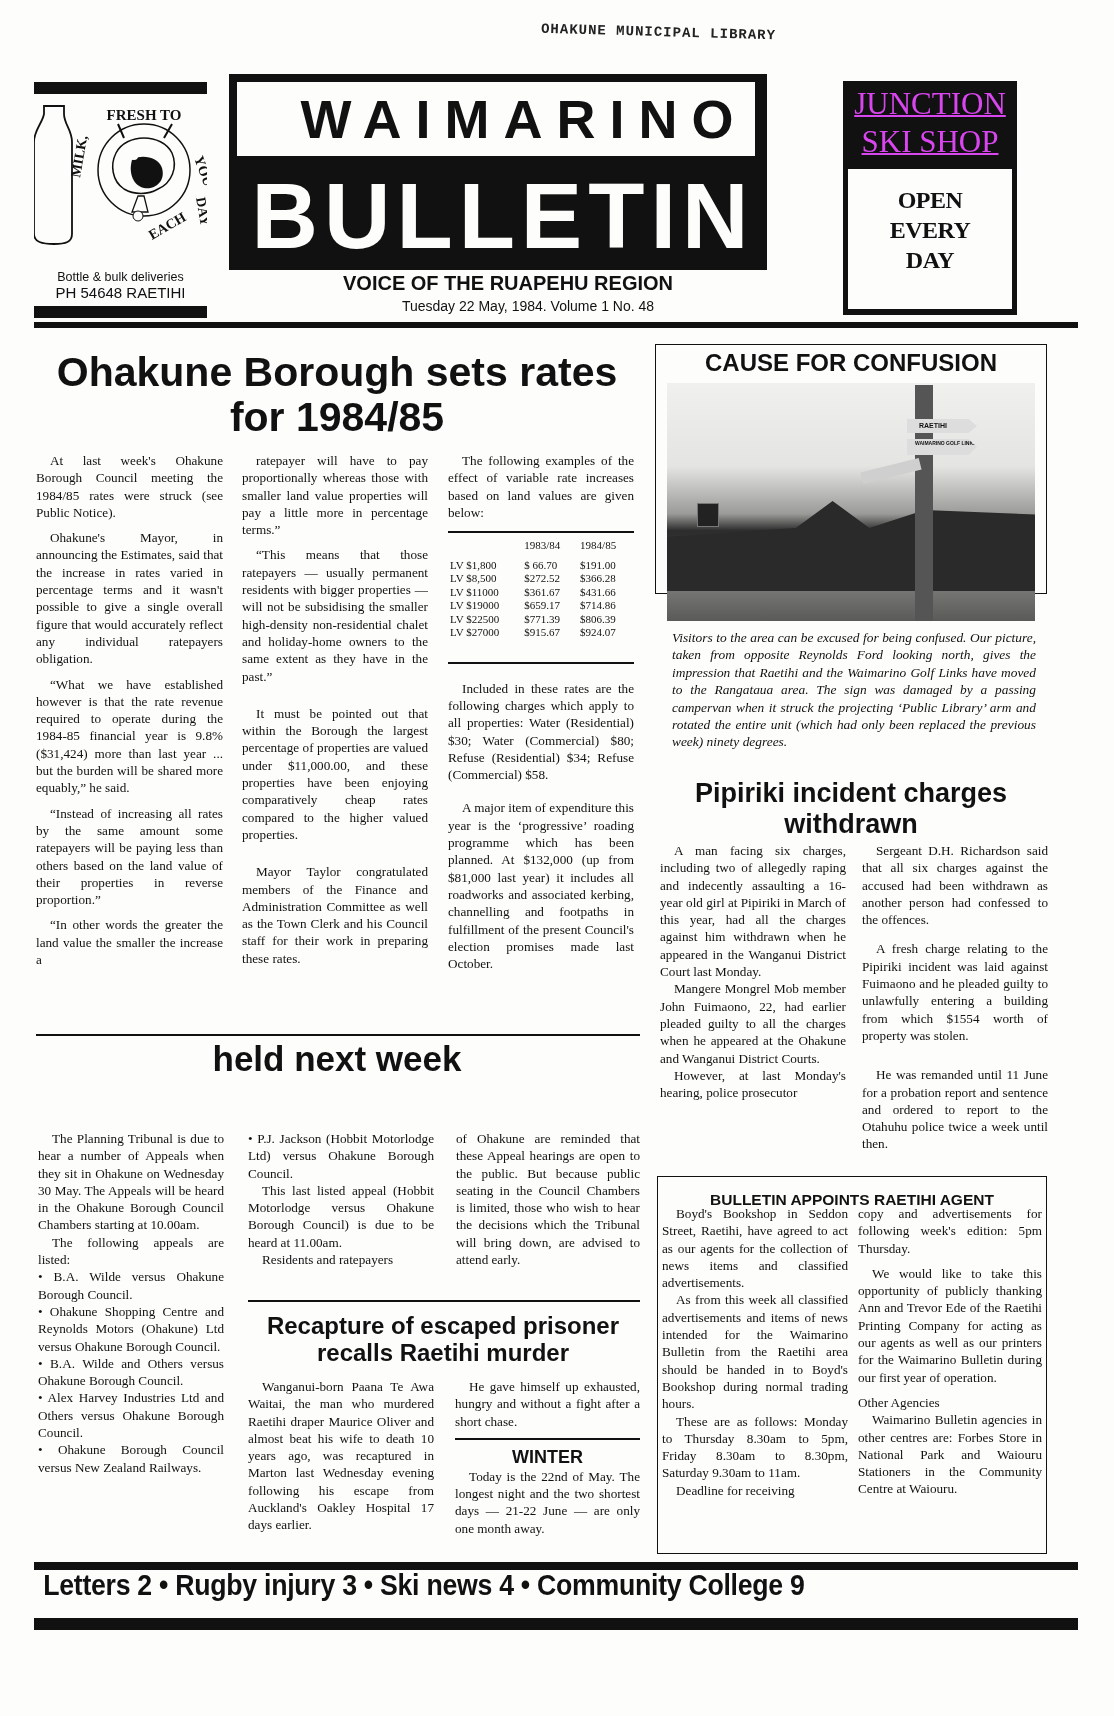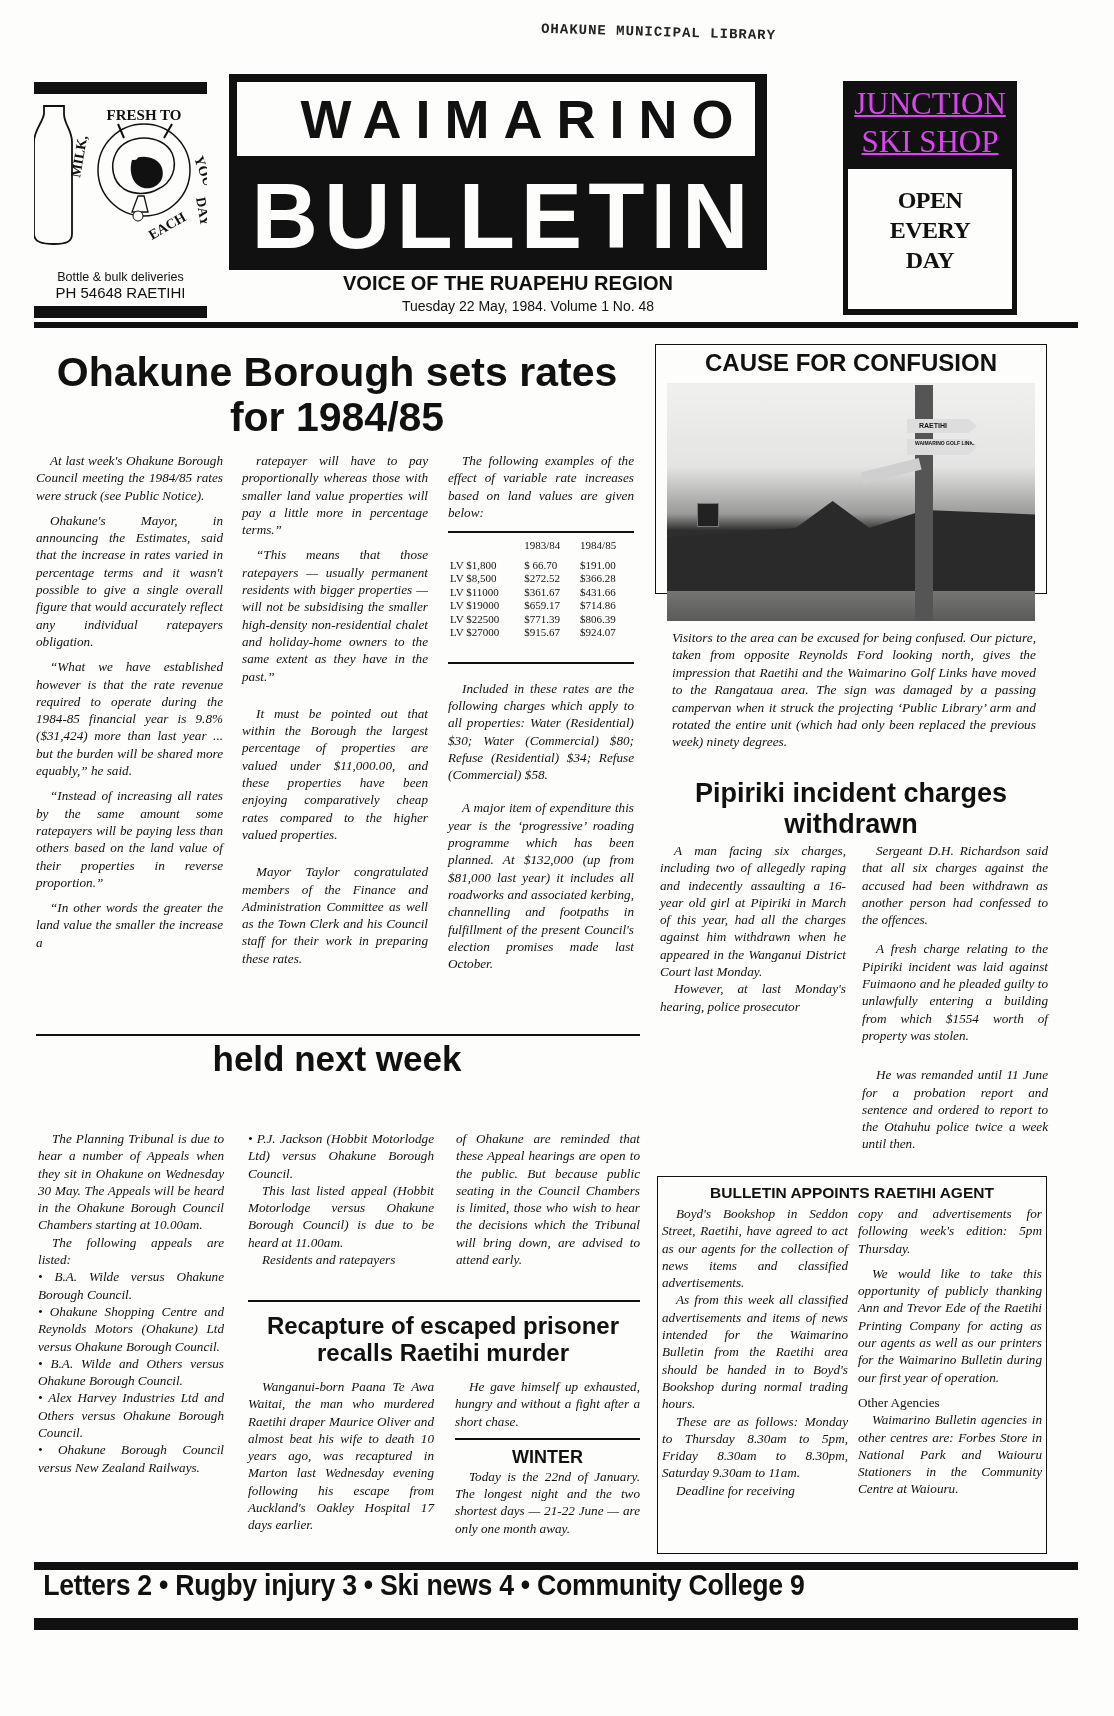--- a/index.html
+++ b/index.html
@@ -25,21 +25,21 @@
   
   .ski { left: 843px; top: 81px; width: 174px; height: 234px; background: #111; }
   .ski-head { position: absolute; left: 0; top: 4px; width: 174px; text-align: center; color: #d946ef; font-family: "Liberation Serif", serif; font-size: 31px; line-height: 38px; }
   .ski-head span { text-decoration: underline; text-decoration-thickness: 2px; }
   .ski-body { position: absolute; left: 5px; top: 88px; width: 164px; height: 140px; background: #fdfdfb; text-align: center; font-family: "Liberation Serif", serif; font-weight: bold; font-size: 24px; line-height: 30px; padding-top: 16px; letter-spacing: -0.5px; }
 
   .rule-thick { background: #111; }
   .sans-h { font-family: "Liberation Sans", sans-serif; font-weight: bold; text-align: center; }
 
   .col { position: absolute; font-size: 13.2px; line-height: 17.3px; text-align: justify; }
-  .col p { text-indent: 14px; margin-bottom: 8px; font-style: italic; }
+  .col p { text-indent: 14px; margin-bottom: 8px; }
   .col p.nospace { margin-bottom: 0; }
   .col p.noind { text-indent: 0; }
 
   table.rates { border-collapse: collapse; font-size: 11px; line-height: 13.5px; width: 100%; }
   table.rates td { padding: 0 2px; white-space: nowrap; }
 
   .box { position: absolute; border: 1.5px solid #111; }
   .photo { position: absolute; background: linear-gradient(180deg, #f0f0ee 0%, #e4e4e2 35%, #9a9a98 55%, #2d2d2d 62%, #3a3a3a 75%, #7a7a78 85%, #5a5a58 100%); overflow: hidden; }
   .caption { font-style: italic; font-size: 13.4px; line-height: 17.4px; text-align: justify; }
 
@@ -176,20 +176,21 @@
   </div>
   <div class="caption" style="position:absolute;left:16px;top:284px;width:364px;">Visitors to the area can be excused for being confused. Our picture, taken from opposite Reynolds Ford looking north, gives the impression that Raetihi and the Waimarino Golf Links have moved to the Rangataua area. The sign was damaged by a passing campervan when it struck the projecting ‘Public Library’ arm and rotated the entire unit (which had only been replaced the previous week) ninety degrees.</div>
 </div>
 
 <div class="abs sans-h" style="left:655px;top:778px;width:392px;font-size:27px;line-height:31px;">
   <div>Pipiriki incident charges</div>
   <div>withdrawn</div>
 </div>
 <div class="col" style="left:660px;top:842px;width:186px;">
   <p class="nospace">A man facing six charges, including two of allegedly raping and indecently assaulting a 16-year old girl at Pipiriki in March of this year, had all the charges against him withdrawn when he appeared in the Wanganui District Court last Monday.</p>
+  <p class="nospace">Mangere Mongrel Mob member John Fuimaono, 22, had earlier pleaded guilty to all the charges when he appeared at the Ohakune and Wanganui District Courts.</p>
   <p class="nospace">However, at last Monday's hearing, police prosecutor</p>
 </div>
 <div class="col" style="left:862px;top:842px;width:186px;">
   <p style="margin-bottom:12px">Sergeant D.H. Richardson said that all six charges against the accused had been withdrawn as another person had confessed to the offences.</p>
   <p style="margin-bottom:22px">A fresh charge relating to the Pipiriki incident was laid against Fuimaono and he pleaded guilty to unlawfully entering a building from which $1554 worth of property was stolen.</p>
   <p>He was remanded until 11 June for a probation report and sentence and ordered to report to the Otahuhu police twice a week until then.</p>
 </div>
 
 <div class="abs" style="left:36px;top:1034px;width:604px;height:2px;background:#111;"></div>
 <div class="abs sans-h" style="left:34px;top:1040px;width:606px;font-size:35px;line-height:38px;">
@@ -218,25 +219,25 @@
   <div>Recapture of escaped prisoner</div>
   <div>recalls Raetihi murder</div>
 </div>
 <div class="col" style="left:248px;top:1378px;width:186px;">
   <p class="nospace">Wanganui-born Paana Te Awa Waitai, the man who murdered Raetihi draper Maurice Oliver and almost beat his wife to death 10 years ago, was recaptured in Marton last Wednesday evening following his escape from Auckland's Oakley Hospital 17 days earlier.</p>
 </div>
 <div class="col" style="left:455px;top:1378px;width:185px;">
   <p class="nospace">He gave himself up exhausted, hungry and without a fight after a short chase.</p>
   <div style="height:2px;background:#111;margin:8px 0 6px;"></div>
   <div class="sans-h" style="font-size:18px;line-height:22px;">WINTER</div>
-  <p class="nospace">Today is the 22nd of January. The longest night and the two shortest days — 21-22 June — are only one month away.</p>
+  <p class="nospace">Today is the 22nd of May. The longest night and the two shortest days — 21-22 June — are only one month away.</p>
 </div>
 
 <div class="box" style="left:657px;top:1176px;width:390px;height:378px;">
-  <div class="sans-h" style="margin-top:6px;font-size:15.5px;line-height:19px;">BULLETIN APPOINTS RAETIHI AGENT</div>
+  <div class="sans-h" style="margin-top:13px;font-size:15.5px;line-height:19px;">BULLETIN APPOINTS RAETIHI AGENT</div>
   <div class="col" style="left:4px;top:28px;width:186px;">
     <p class="nospace">Boyd's Bookshop in Seddon Street, Raetihi, have agreed to act as our agents for the collection of news items and classified advertisements.</p>
     <p class="nospace">As from this week all classified advertisements and items of news intended for the Waimarino Bulletin from the Raetihi area should be handed in to Boyd's Bookshop during normal trading hours.</p>
     <p class="nospace">These are as follows: Monday to Thursday 8.30am to 5pm, Friday 8.30am to 8.30pm, Saturday 9.30am to 11am.</p>
     <p class="nospace">Deadline for receiving</p>
   </div>
   <div class="col" style="left:200px;top:28px;width:184px;">
     <p class="noind">copy and advertisements for following week's edition: 5pm Thursday.</p>
     <p style="margin-bottom:8px">We would like to take this opportunity of publicly thanking Ann and Trevor Ede of the Raetihi Printing Company for acting as our agents as well as our printers for the Waimarino Bulletin during our first year of operation.</p>
     <div style="font-weight:normal;">Other Agencies</div>

